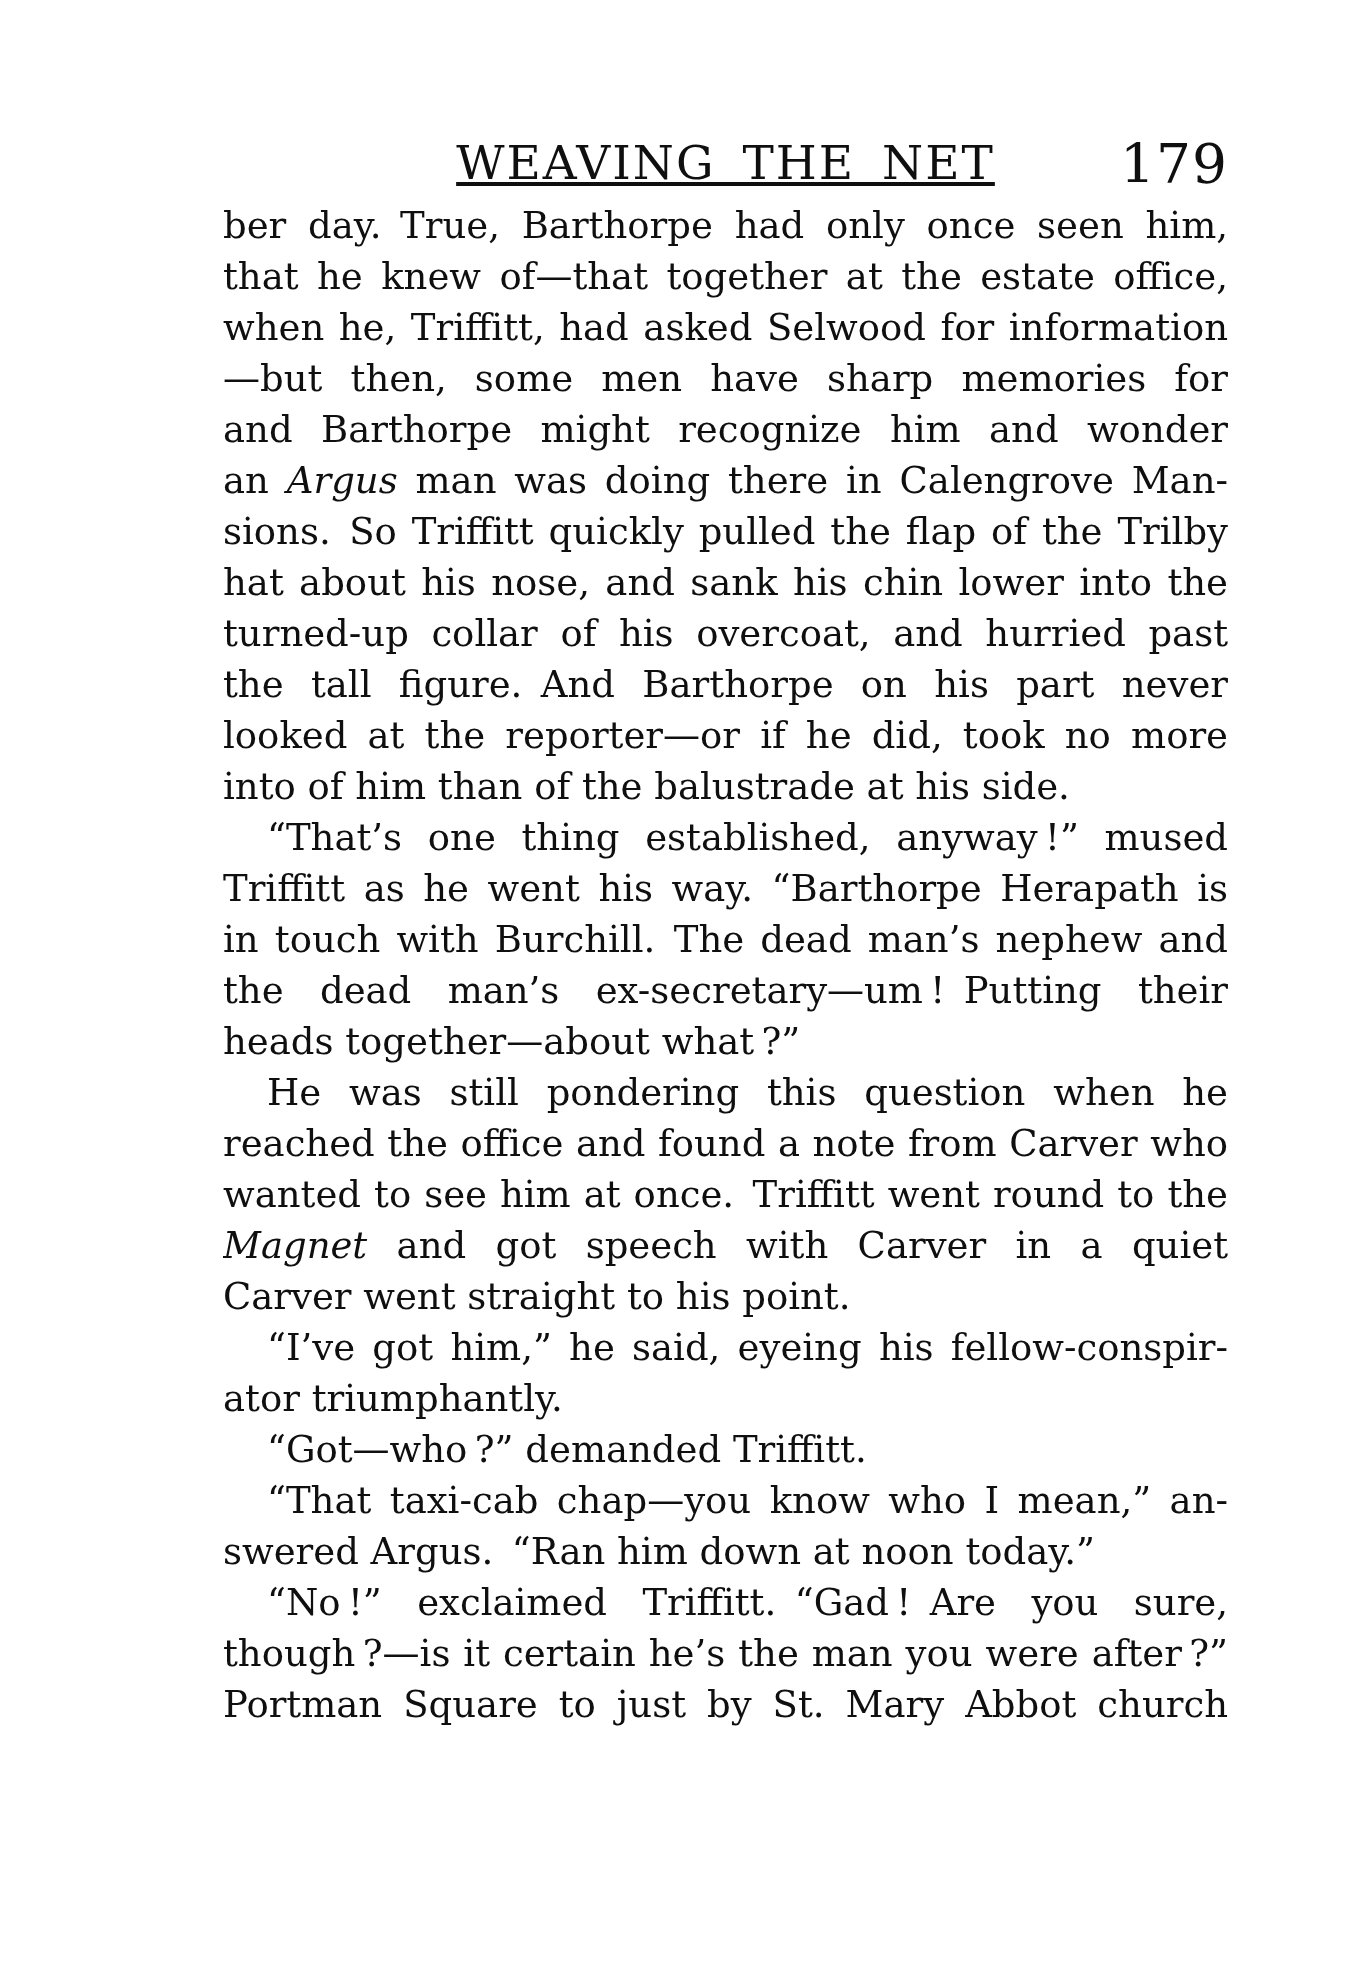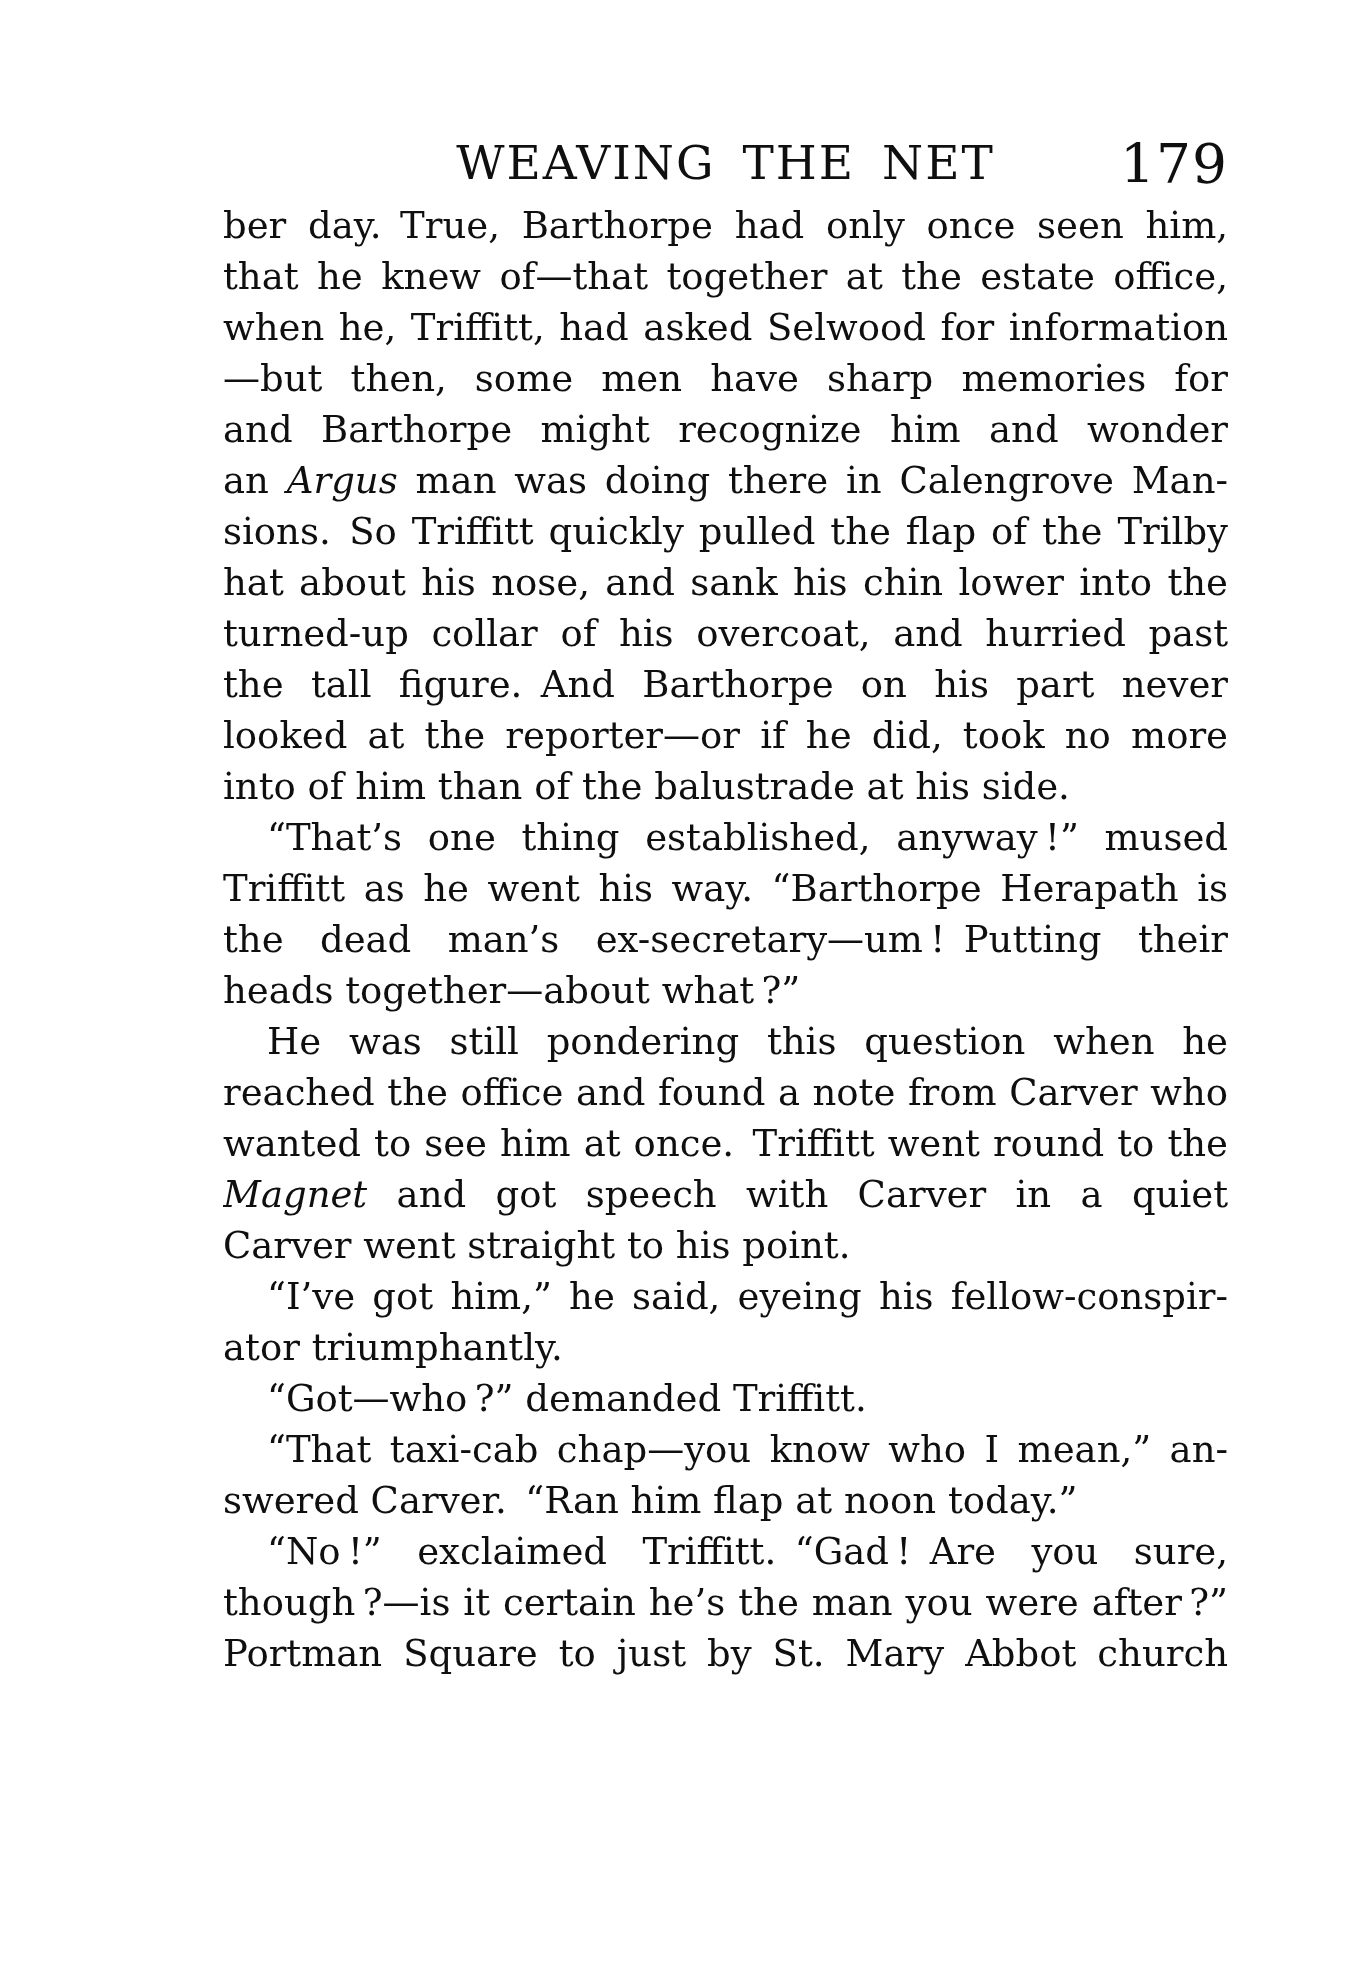--- a/index.html
+++ b/index.html
@@ -15,20 +15,21 @@
     overflow: hidden;
     font-family: "DejaVu Serif", "Liberation Serif", serif;
     color: #0f0f0f;
   }
   .running-head {
     position: absolute;
     left: 223px;
     top: 138px;
     width: 1005px;
     height: 50px;
+    text-decoration: underline;
   }
   .head-title {
     display: block;
     text-align: center;
     font-size: 47px;
     line-height: 50px;
     letter-spacing: 2px;
     word-spacing: 10px;
     white-space: nowrap;
   }
@@ -82,29 +83,30 @@
       <div class="line"><span>and Barthorpe might recognize him and wonder what</span></div>
       <div class="line"><span>an </span><em>Argus</em><span> man was doing there in Calengrove Man-</span></div>
       <div class="line"><span>sions. So Triffitt quickly pulled the flap of the Trilby</span></div>
       <div class="line"><span>hat about his nose, and sank his chin lower into the</span></div>
       <div class="line"><span>turned-up collar of his overcoat, and hurried past</span></div>
       <div class="line"><span>the tall figure. And Barthorpe on his part never</span></div>
       <div class="line"><span>looked at the reporter—or if he did, took no more</span></div>
       <div class="line flush"><span>into of him than of the balustrade at his side.</span></div>
       <div class="line indent"><span>“That’s one thing established, anyway !” mused</span></div>
       <div class="line"><span>Triffitt as he went his way. “Barthorpe Herapath is</span></div>
+      <div class="line"><span>in touch with Burchill. The dead man’s nephew and</span></div>
       <div class="line"><span>the dead man’s ex-secretary—um ! Putting their</span></div>
       <div class="line flush"><span>heads together—about what ?”</span></div>
       <div class="line indent"><span>He was still pondering this question when he</span></div>
       <div class="line"><span>reached the office and found a note from Carver who</span></div>
       <div class="line"><span>wanted to see him at once. Triffitt went round to the</span></div>
       <div class="line"><em>Magnet</em><span> and got speech with Carver in a quiet corner.</span></div>
       <div class="line flush"><span>Carver went straight to his point.</span></div>
       <div class="line indent"><span>“I’ve got him,” he said, eyeing his fellow-conspir-</span></div>
       <div class="line flush"><span>ator triumphantly.</span></div>
       <div class="line indent flush"><span>“Got—who ?” demanded Triffitt.</span></div>
       <div class="line indent"><span>“That taxi-cab chap—you know who I mean,” an-</span></div>
-      <div class="line flush"><span>swered Carver. “Ran him flap at noon today.”</span></div>
+      <div class="line flush"><span>swered Argus. “Ran him down at noon today.”</span></div>
       <div class="line indent"><span>“No !” exclaimed Triffitt. “Gad ! Are you sure,</span></div>
       <div class="line"><span>though ?—is it certain he’s the man you were after ?”</span></div>
       <div class="line"><span>Portman Square to just by St. Mary Abbot church</span></div>
     </main>
 </div>
 
 </body></html>

